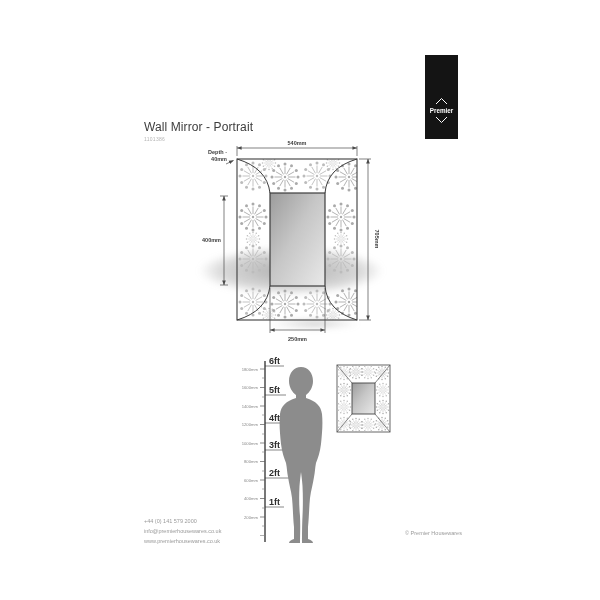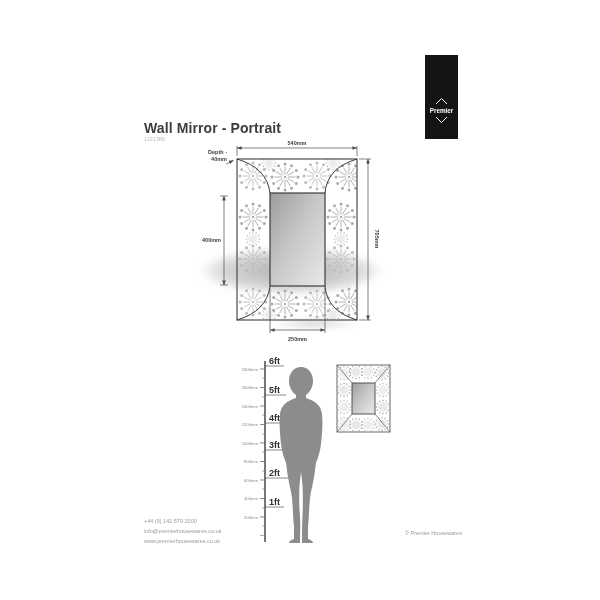--- a/index.html
+++ b/index.html
@@ -1,19 +1,19 @@
 <!DOCTYPE html>
 <html><head>
 <meta charset="utf-8">
 <style>
   html,body{margin:0;padding:0;}
   body{width:600px;height:600px;background:#ffffff;font-family:"Liberation Sans",sans-serif;}
   .sheet{position:relative;width:600px;height:600px;background:#fff;overflow:hidden;}
   .abs{position:absolute;}
-  .page-title{left:144px;top:120px;font-size:14px;font-weight:bold;color:#3d3d3d;letter-spacing:.1px;}
+  .page-title{left:144px;top:120px;font-size:12px;font-weight:normal;color:#3d3d3d;letter-spacing:.1px;}
   .product-code{left:144px;top:136px;font-size:5px;color:#b5b5b5;letter-spacing:.3px;}
   .logo{left:425px;top:55px;width:33px;height:84px;background:#141414;display:flex;align-items:center;justify-content:center;}
   .shadow-band{left:183px;top:240px;width:216px;height:62px;
     background:radial-gradient(ellipse 55% 50% at 50% 50%, rgba(105,105,105,.55), rgba(115,115,115,.28) 58%, rgba(120,120,120,0) 78%);
     filter:blur(3px);}
   .shadow-under{left:255px;top:318px;width:120px;height:14px;
     background:radial-gradient(ellipse 50% 50% at 50% 40%, rgba(120,120,120,.4), rgba(120,120,120,0) 75%);
     filter:blur(3px);}
   .footer{left:144px;top:516px;font-size:5.5px;color:#9a9a9a;line-height:10px;}
   .copyright{left:405px;top:530px;font-size:5.5px;color:#9a9a9a;}

